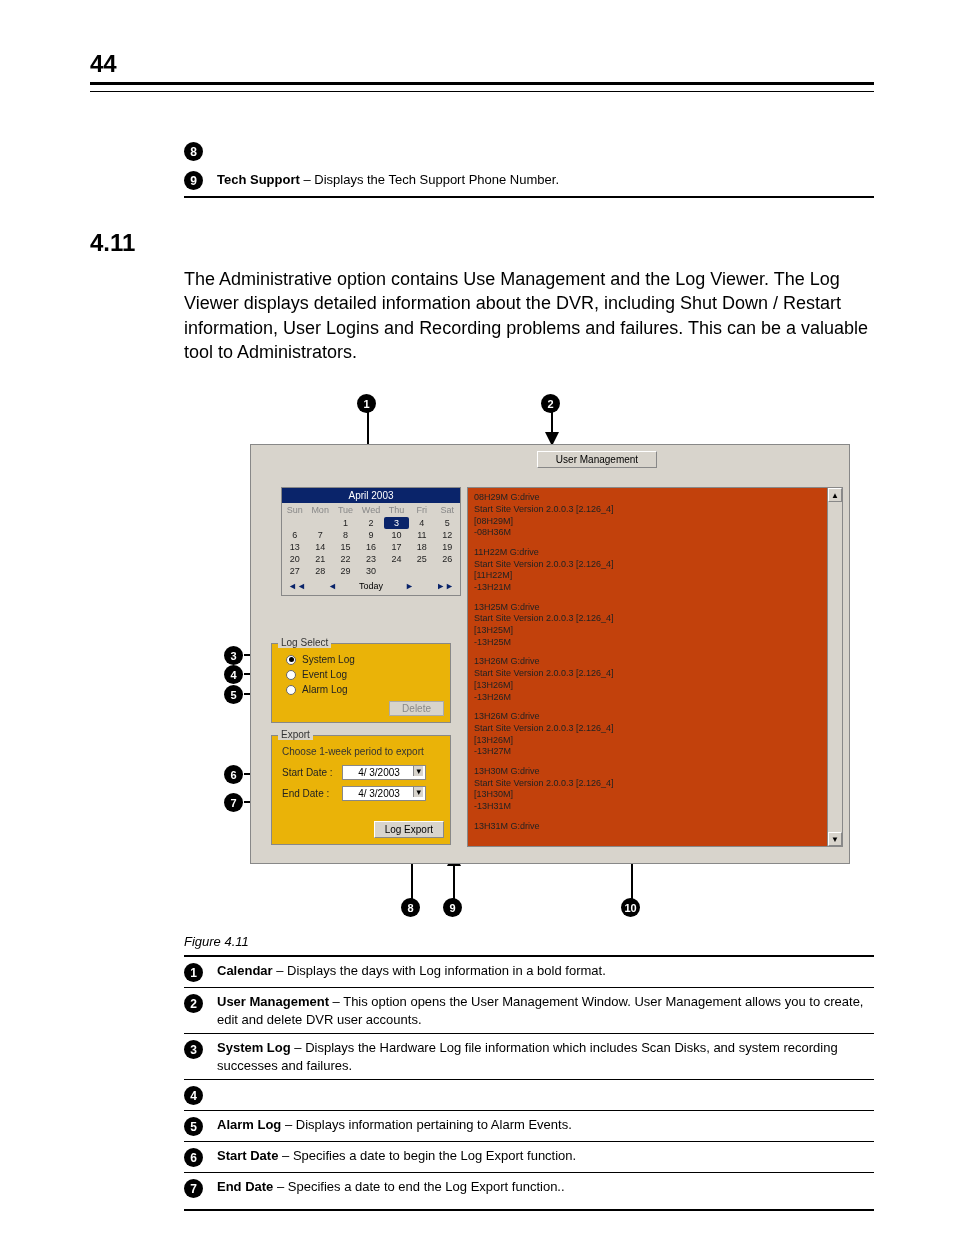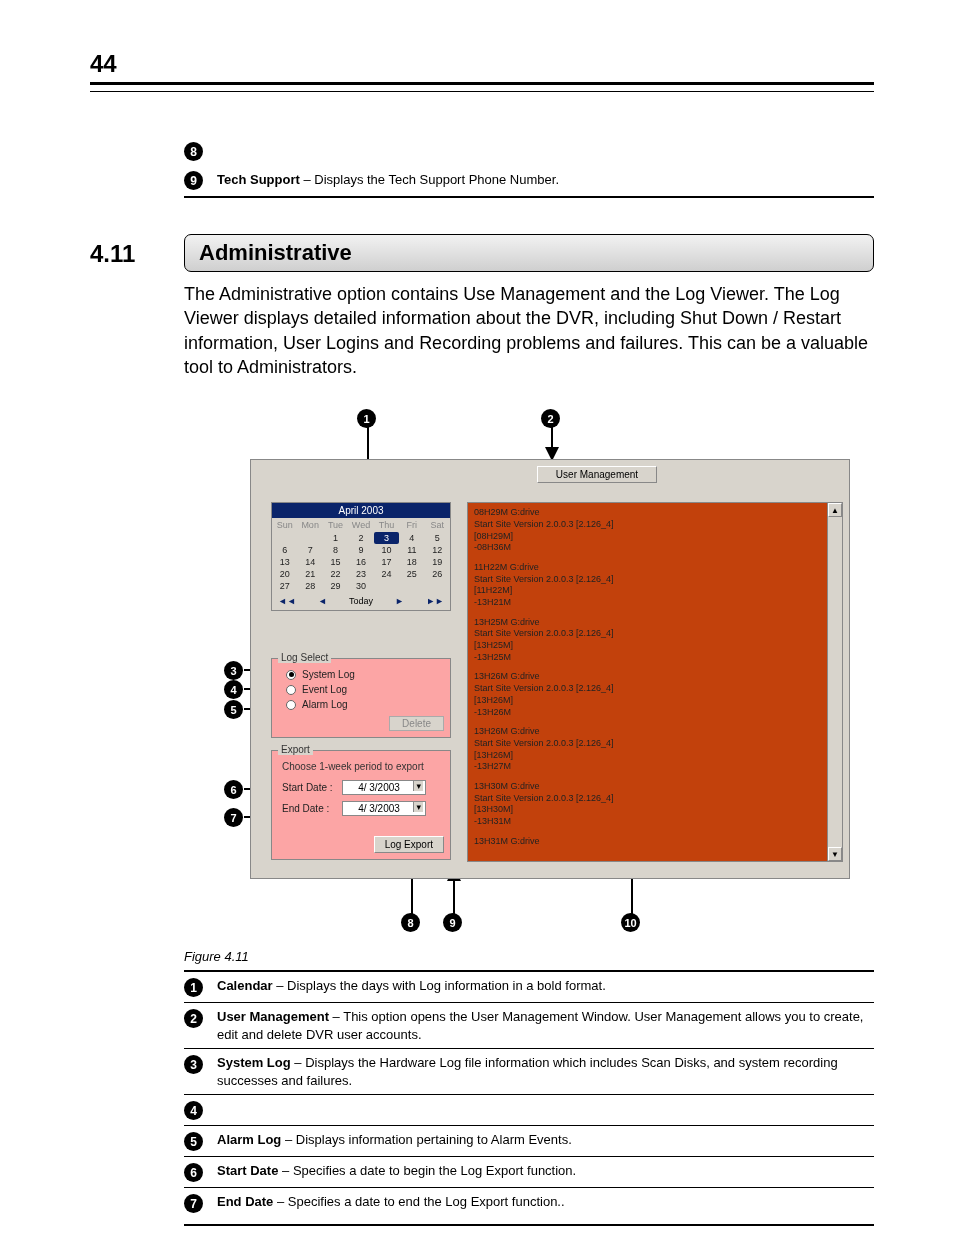--- a/index.html
+++ b/index.html
@@ -26,21 +26,21 @@
     width: 19px; height: 19px; border-radius: 50%;
     background: #000; color: #fff; font-weight: bold; font-size: 12px;
     display: flex; align-items: center; justify-content: center;
     flex: 0 0 19px; margin-right: 14px;
   }
   .num-text { line-height: 1.35; }
   .num-text b { font-weight: bold; }
   .top-items-wrap { margin-top: 50px; }
 
   
-  .section-row { display: flex; align-items: stretch; margin-top: 36px; }
+  .section-row { display: flex; align-items: stretch; margin-top: 25px; }
   .section-num { width: 94px; font-size: 24px; font-weight: bold; padding-top: 6px; }
   .section-bar {
     flex: 1;
     border: 1.5px solid #000; border-radius: 7px;
     background: linear-gradient(#f2f2f2, #cfcfcf);
     padding: 5px 14px;
     font-size: 22px; font-weight: bold;
   }
   .section-body { margin: 10px 0 0 94px; font-size: 18px; line-height: 1.35; }
 
@@ -59,35 +59,35 @@
 
   .btn {
     background: #d8d4cc; border: 1px solid #888;
     border-top-color: #fff; border-left-color: #fff;
     padding: 2px 10px; font-size: 10px;
   }
   .btn-usermgmt { position: absolute; top: 0px; left: 280px; width: 120px; text-align: center; }
 
   
   .cal {
-    position: absolute; top: 36px; left: 14px; width: 180px;
+    position: absolute; top: 36px; left: 24px; width: 180px;
     border: 1px solid #888; background: #d8d4cc;
   }
   .cal-head { background: #0a246a; color: #fff; text-align: center; padding: 2px 0; font-size: 10px; }
   .cal-grid { width: 100%; border-collapse: collapse; table-layout: fixed; }
   .cal-grid th { color: #888; font-weight: normal; font-size: 9px; padding: 2px 0; }
   .cal-grid td { text-align: center; font-size: 9px; padding: 1px 0; color: #222; }
   .cal-grid td.sel { background: #0a246a; color: #fff; border-radius: 2px; }
   .cal-nav { display: flex; align-items: center; justify-content: space-between; padding: 4px 6px; color: #0a246a; font-size: 9px; }
   .cal-nav span { color: #000; }
 
   
   .group {
     position: absolute; border: 1px solid #888; padding: 6px 24px 8px 8px;
-    background: #fca5a5;
+    background: #eab308;
   }
   .group > .legend { position: absolute; top: -7px; left: 6px; background: #d8d4cc; padding: 0 3px; font-size: 10px; color: #333; }
   .logselect { top: 192px; left: 14px; width: 180px; height: 80px; }
   .radio-row { display: flex; align-items: center; margin: 4px 0 4px 6px; font-size: 10px; color: #222; }
   .radio-dot { width: 10px; height: 10px; border: 1px solid #666; border-radius: 50%; background: #fff; margin-right: 6px; display: inline-flex; align-items: center; justify-content: center; }
   .radio-dot.on::after { content: ""; width: 5px; height: 5px; background: #000; border-radius: 50%; }
   .btn-delete { position: absolute; right: 6px; bottom: 6px; padding: 1px 12px; color: #888; border-color: #aaa; }
 
   
   .export { top: 284px; left: 14px; width: 180px; height: 110px; }
@@ -143,21 +143,20 @@
     </div>
     <div class="num-item">
       <div class="num-badge">9</div>
       <div class="num-text"><b>Tech Support</b> – Displays the Tech Support Phone Number.</div>
     </div>
   </div>
 <hr class="rule-section-top" style="margin-left:94px">
 
 <div class="section-row">
   <div class="section-num">4.11</div>
-  <div class="section-bar">Administrative</div>
 </div>
 <div class="section-body">The Administrative option contains Use Management and the Log Viewer. The Log Viewer displays detailed information about the DVR, including Shut Down / Restart information, User Logins and Recording problems and failures. This can be a valuable tool to Administrators.</div>
 
 <div class="figure-wrap">
 
   <svg class="callouts" viewBox="0 0 720 530">
     <defs>
       <marker id="ah" markerWidth="7" markerHeight="7" refX="6" refY="3.5" orient="auto">
         <path d="M0,0 L7,3.5 L0,7 Z" fill="#000"></path>
       </marker>

